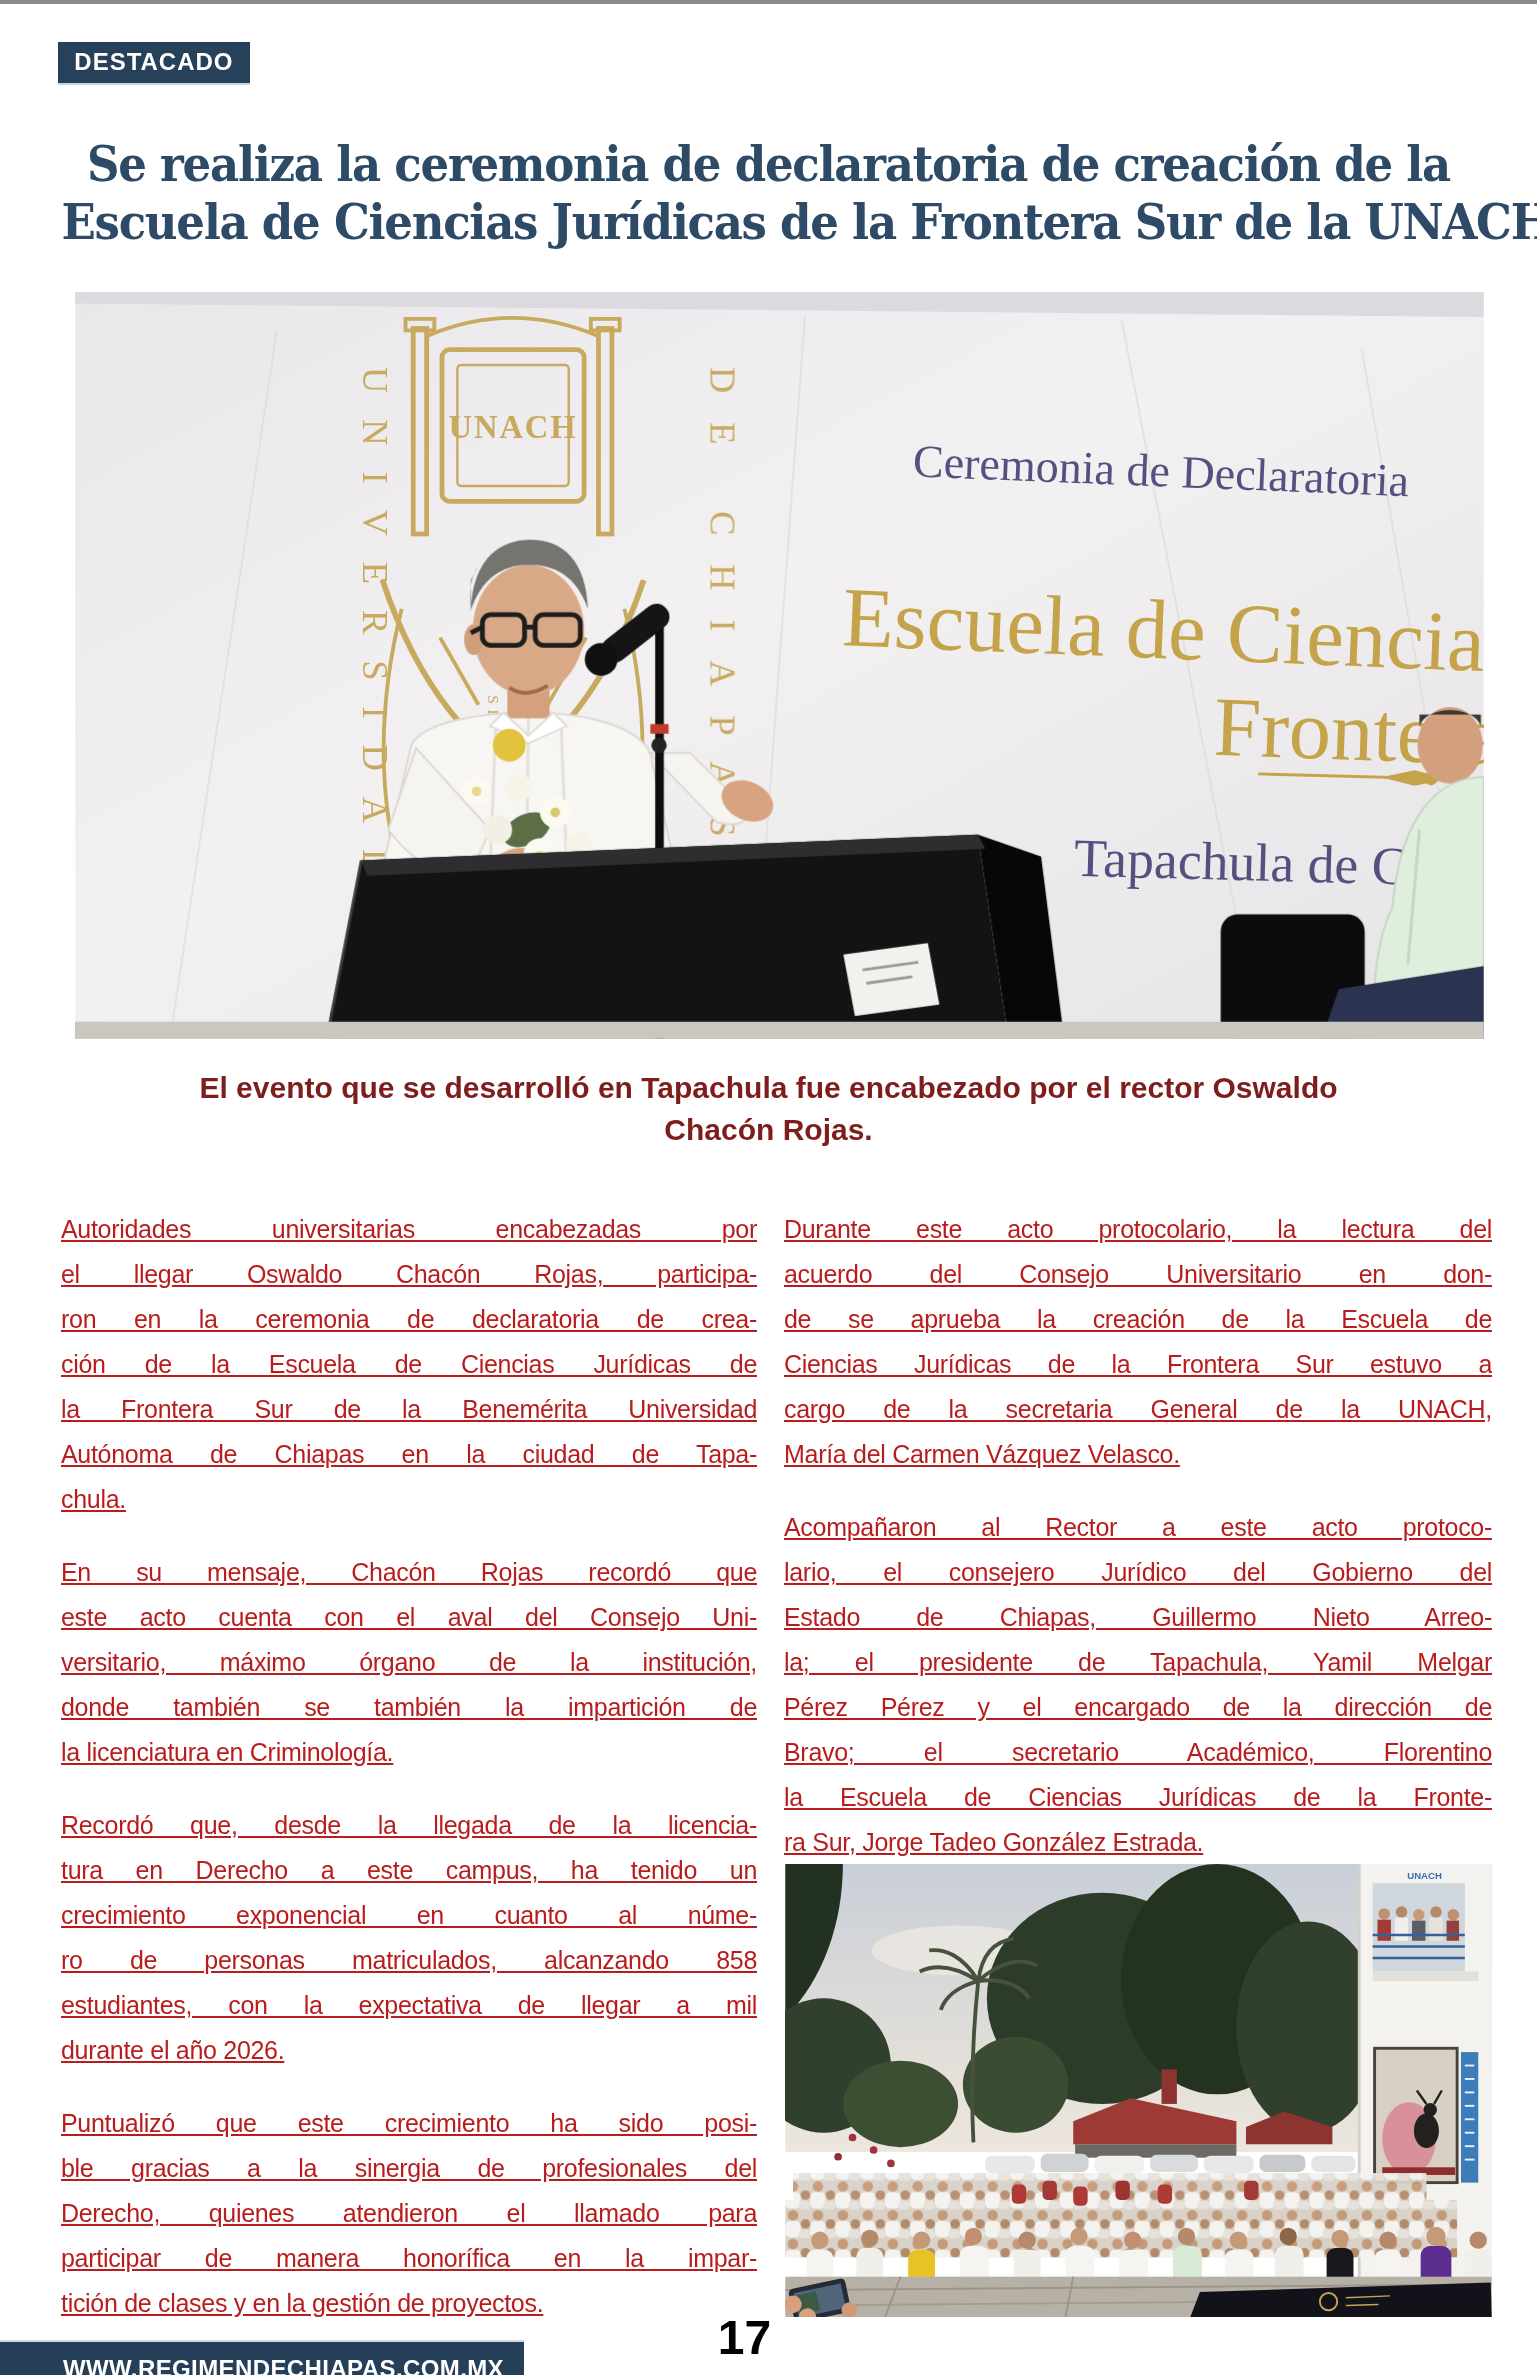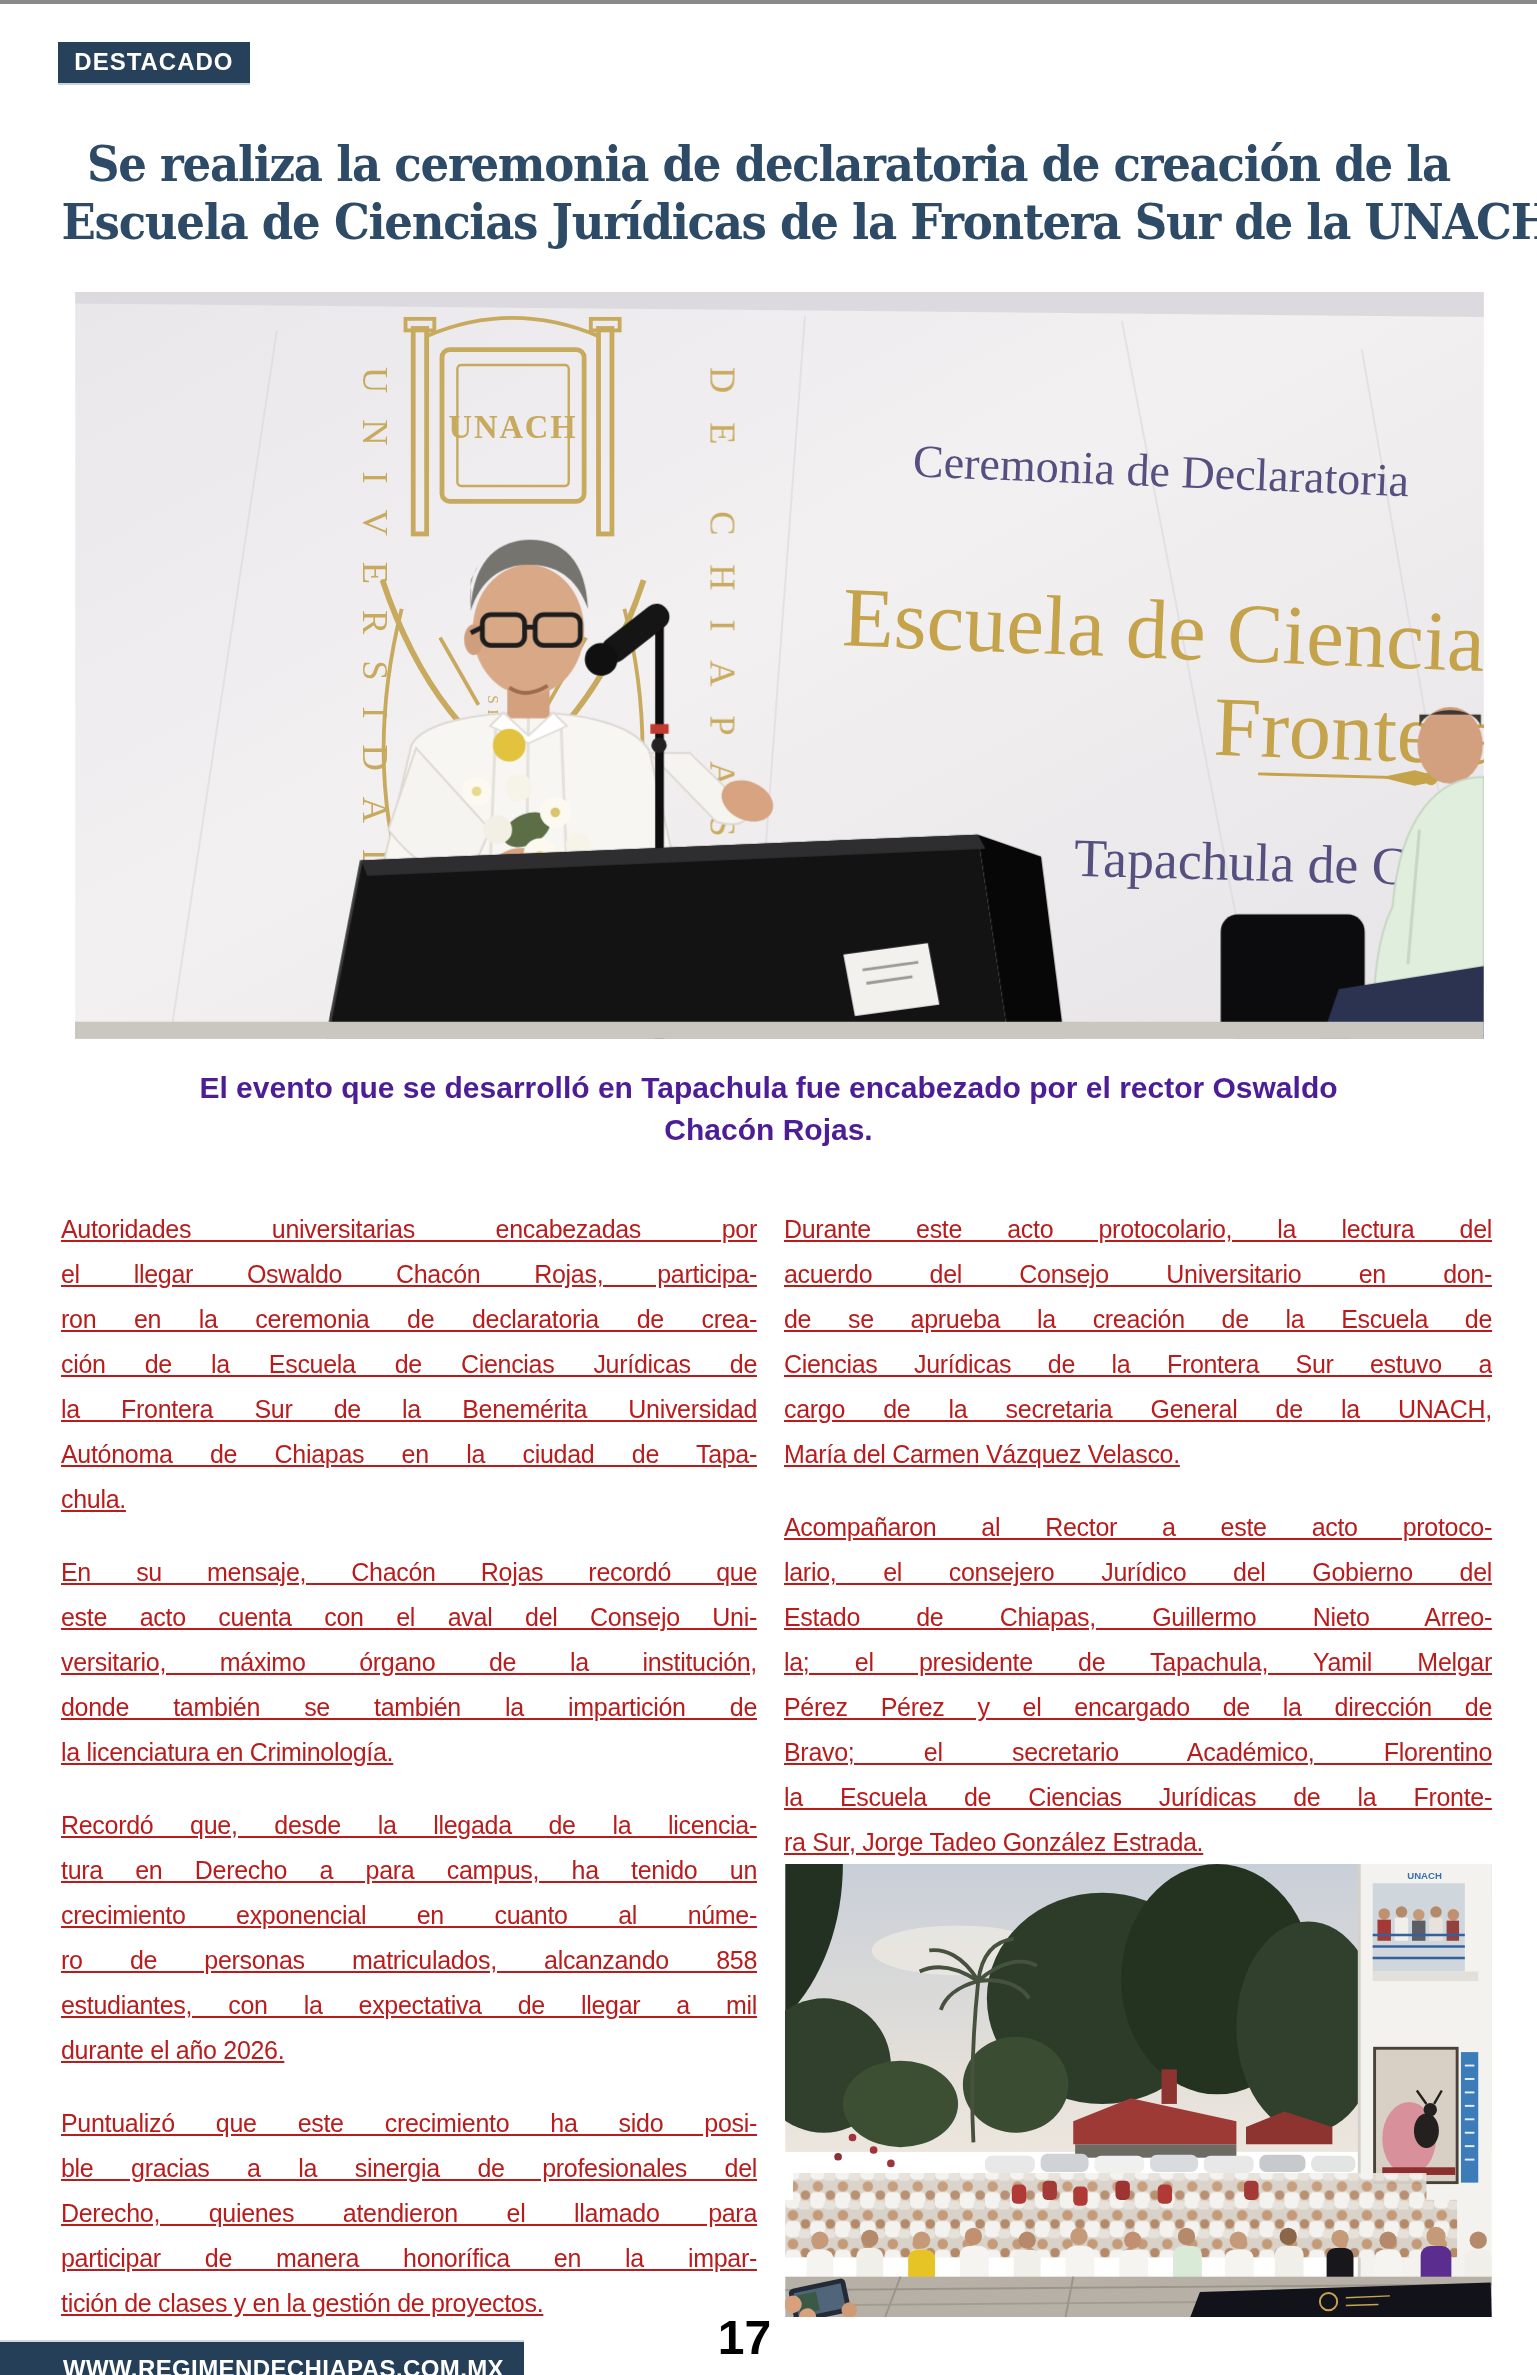--- a/index.html
+++ b/index.html
@@ -5,21 +5,21 @@
   html,body{margin:0;padding:0;background:#8a8a8a;}
   .page{position:relative;width:1537px;height:2376px;margin:4px auto;background:#ffffff;
         font-family:"Liberation Sans",sans-serif;overflow:hidden;}
   .badge{position:absolute;left:58px;top:38px;background:#27415a;color:#fff;font-weight:bold;
          font-size:24px;letter-spacing:1px;padding:5.8px 16.3px 7.7px;border-bottom:2.9px solid #c9d4e0;}
   .headline{position:absolute;left:0;width:1537px;top:131px;text-align:center;color:#2d4a66;
             font-family:"DejaVu Serif",serif;font-weight:bold;font-size:49px;line-height:58px;
             letter-spacing:-1.4px;transform:scaleX(0.92);transform-origin:50% 0;}
   .headline .hl{white-space:nowrap;}
   .hero{position:absolute;left:75px;top:288px;width:1409px;height:747px;}
-  .caption{position:absolute;left:77px;width:1383px;top:1063px;text-align:center;color:#4c1d95;
+  .caption{position:absolute;left:77px;width:1383px;top:1063px;text-align:center;color:#7f1d1d;
            font-weight:bold;font-size:30px;line-height:42px;}
   .col{position:absolute;top:1203px;font-size:25px;line-height:45px;color:#b91c1c;letter-spacing:-0.3px;text-decoration:underline;}
   .col-left{left:61px;width:696px;}
   .col-right{left:784px;width:708px;}
   .para{margin:0 0 28px 0;}
   .line{text-align:justify;text-align-last:justify;white-space:nowrap;overflow:hidden;}
   .line.last{text-align-last:left;}
   .photo2{position:absolute;left:785px;top:1860px;width:707px;height:453px;}
   .footer-bar{position:absolute;left:0;top:2336px;width:524px;height:56px;background:#263f58;
               border-top:2.9px solid #cfd8e2;box-sizing:border-box;display:flex;align-items:center;}
@@ -181,21 +181,21 @@
       </div>
       <div class="para">
         <div class="line">En su mensaje, Chacón Rojas recordó que</div>
         <div class="line">este acto cuenta con el aval del Consejo Uni-</div>
         <div class="line">versitario, máximo órgano de la institución,</div>
         <div class="line">donde también se también la impartición de</div>
         <div class="line last">la licenciatura en Criminología.</div>
       </div>
       <div class="para">
         <div class="line">Recordó que, desde la llegada de la licencia-</div>
-        <div class="line">tura en Derecho a para campus, ha tenido un</div>
+        <div class="line">tura en Derecho a este campus, ha tenido un</div>
         <div class="line">crecimiento exponencial en cuanto al núme-</div>
         <div class="line">ro de personas matriculados, alcanzando 858</div>
         <div class="line">estudiantes, con la expectativa de llegar a mil</div>
         <div class="line last">durante el año 2026.</div>
       </div>
       <div class="para">
         <div class="line">Puntualizó que este crecimiento ha sido posi-</div>
         <div class="line">ble gracias a la sinergia de profesionales del</div>
         <div class="line">Derecho, quienes atendieron el llamado para</div>
         <div class="line">participar de manera honorífica en la impar-</div>

